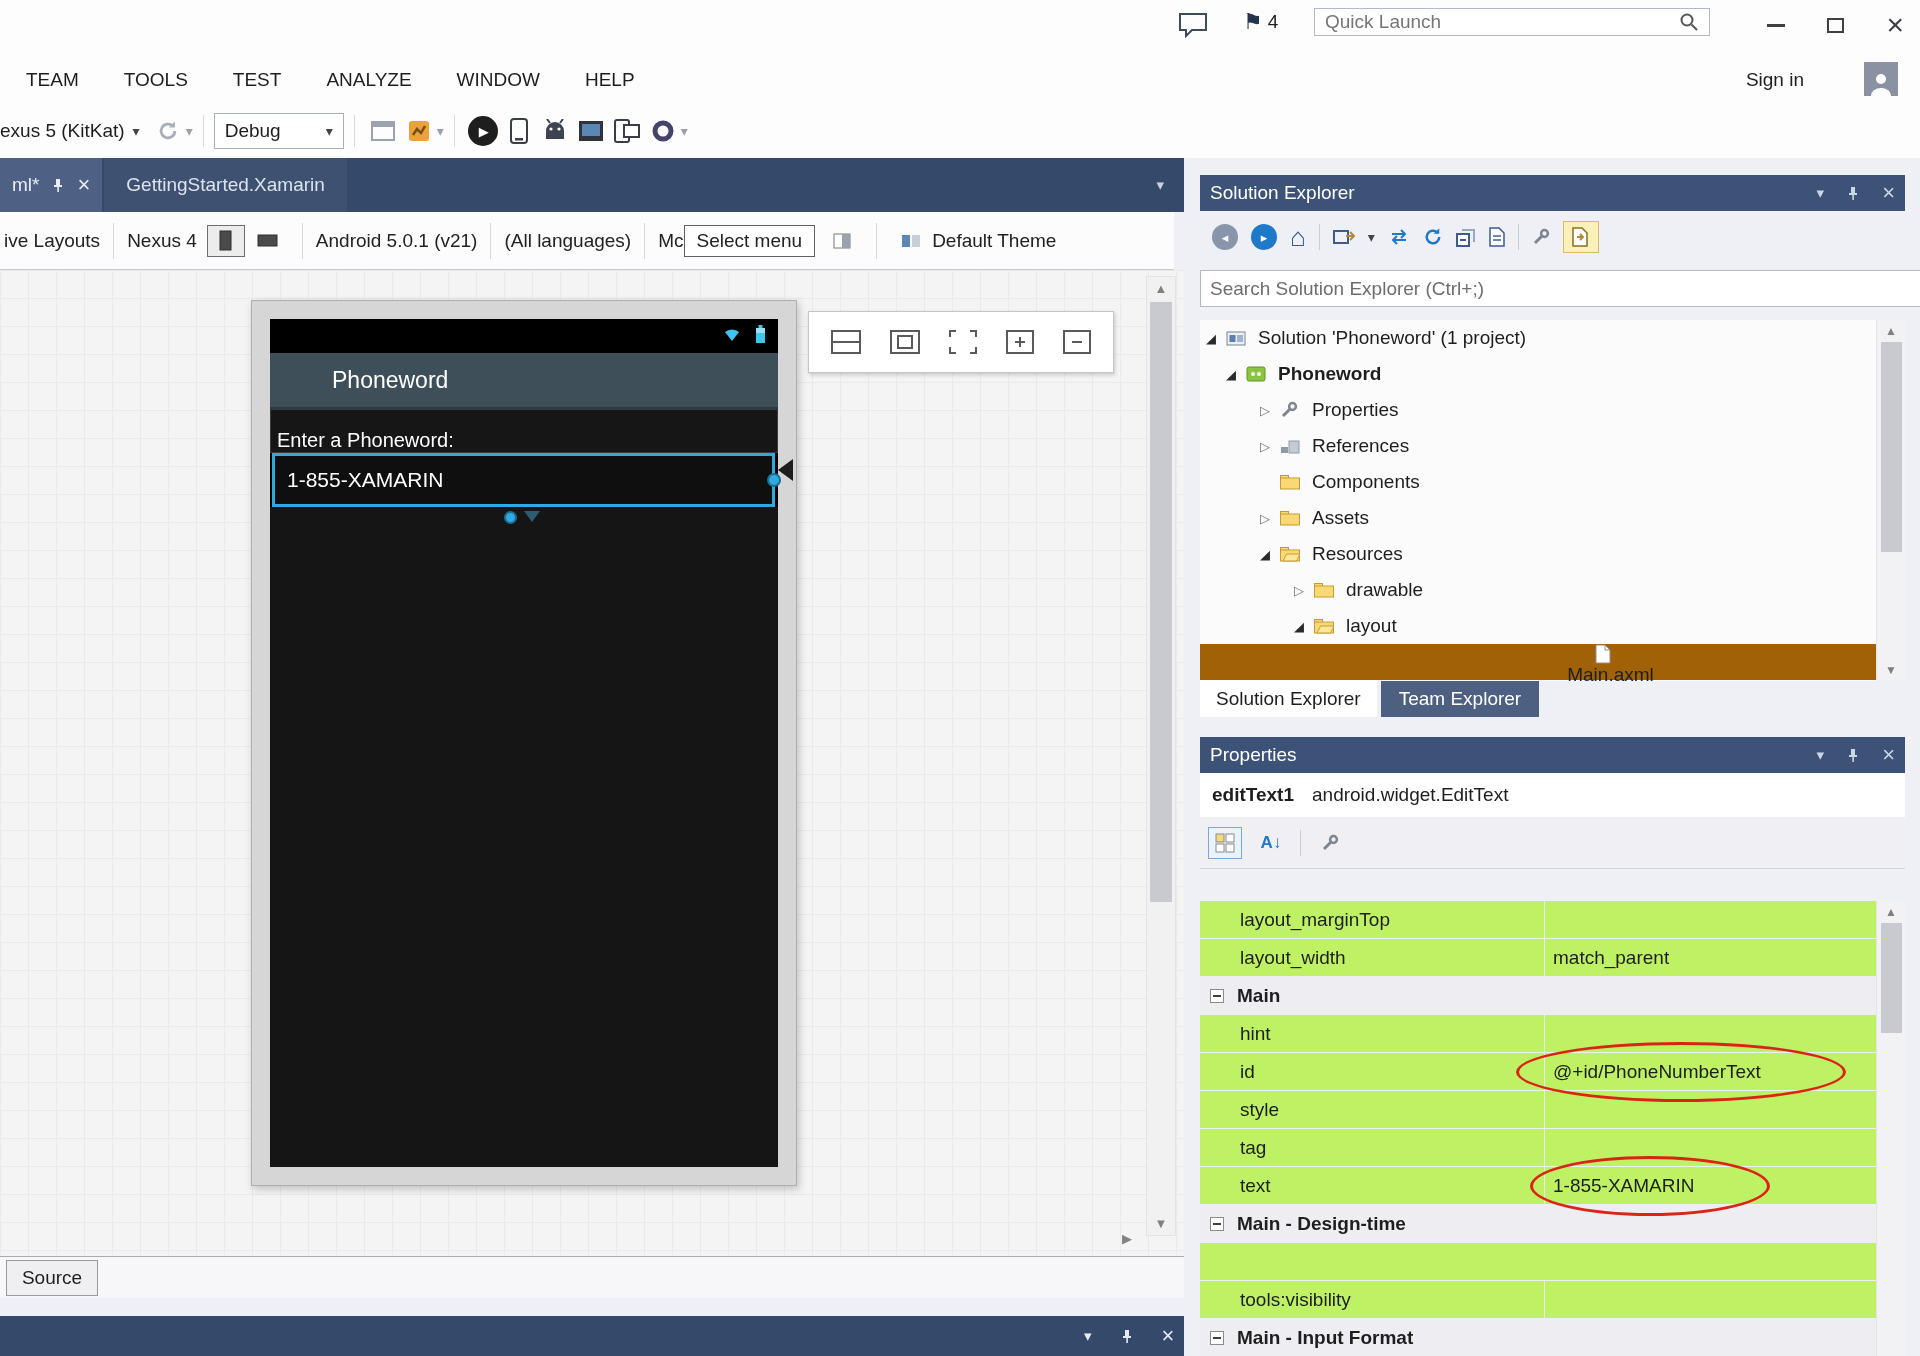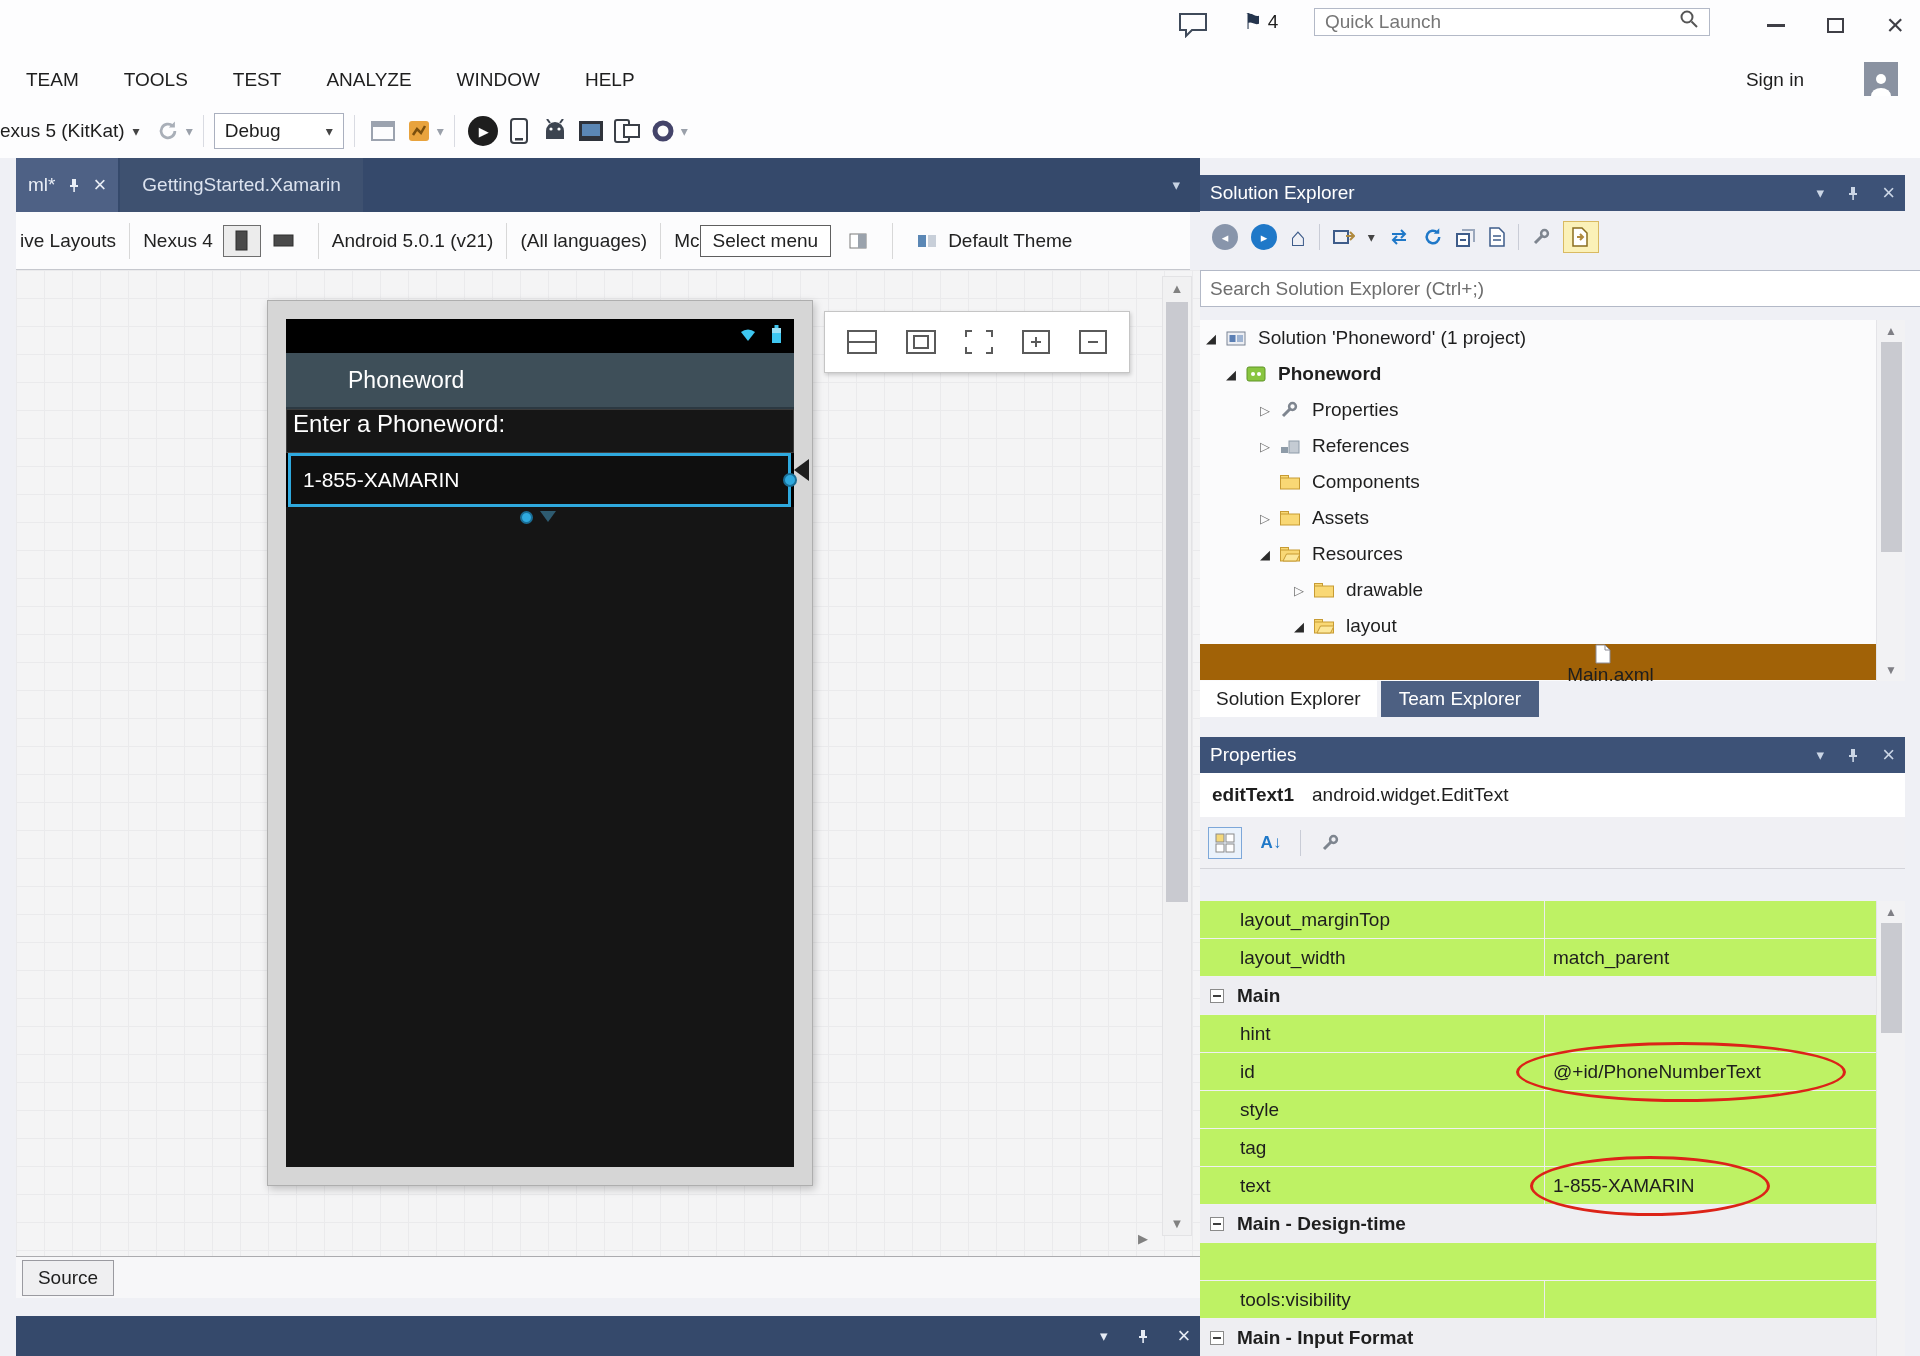--- a/index.html
+++ b/index.html
@@ -12,21 +12,21 @@
   }
   svg { display:block; }
 
   
   .titlebar { position:absolute; left:0; top:0; width:1920px; height:55px; background:#FDFDFE; }
   .feedback { position:absolute; left:1178px; top:12px; }
   .flag-wrap { position:absolute; left:1243px; top:9px; display:flex; align-items:center; gap:5px;
                font-size:22px; color:#24344D; }
   .flag-wrap .cnt { font-size:19px; color:#1E1E1E; }
   .quick-launch { position:absolute; left:1314px; top:8px; width:396px; height:28px;
-                  border:1px solid #B3B9C7; background:#FFF; display:flex; padding:0 10px; }
+                  border:1px solid #B3B9C7; background:#FFF; display:flex; align-items:center; padding:0 10px; }
   .quick-launch input { border:none; outline:none; flex:1; font-size:19px; color:#444; font-family:inherit; background:transparent; }
   .quick-launch input::placeholder { color:#767676; }
   .win-controls { position:absolute; right:16px; top:2px; height:46px; display:flex; align-items:center; gap:42px; }
   .win-min { width:18px; height:3px; background:#3F3F46; }
   .win-max { width:17px; height:15px; border:2px solid #3F3F46; }
   .win-close { font-size:30px; color:#3F3F46; line-height:1; }
 
   
   .menubar { position:absolute; left:0; top:55px; width:1920px; height:49px; background:#FDFDFE;
              display:flex; align-items:center; padding-left:26px; font-size:19px; }
@@ -41,21 +41,21 @@
   .tb-sep { width:1px; height:32px; background:#D9DBE2; margin:0 10px; flex:none; }
   .tb-icon { width:36px; height:36px; display:flex; align-items:center; justify-content:center; flex:none; }
   .combo { height:36px; border:1px solid #AAB0BF; background:#FFF; display:flex; align-items:center;
            padding:0 10px; gap:24px; }
   .chev { color:#444; font-size:14px; line-height:1; }
   .chev-dim { color:#9AA0AA; font-size:14px; }
   .play-circle { width:30px; height:30px; border-radius:50%; background:#1E1E1E; color:#FFF;
                  display:flex; align-items:center; justify-content:center; font-size:13px; padding-left:2px; }
 
   
-  .editor { position:absolute; left:0; top:158px; width:1184px; height:1198px;margin-left:16px; }
+  .editor { position:absolute; left:0; top:158px; width:1184px; height:1198px; }
 
   .tabstrip { position:absolute; left:0; top:0; right:0; height:54px; background:#35496B;
               display:flex; color:#E9EEF6; font-size:19px; }
   .tab-active { display:flex; align-items:center; gap:12px; padding:0 12px; background:#4E6185; }
   .tab-doc { display:flex; align-items:center; padding:0 22px; margin-left:2px; background:#3E5170; color:#DCE3EF; }
   .tab-close { font-size:22px; line-height:1; color:#E9EEF6; }
   .tab-overflow { margin-left:auto; margin-right:20px; align-self:center; color:#C7D2E2; font-size:15px; }
 
   .designer-bar { position:absolute; left:0; top:54px; right:10px; height:58px; background:#FCFCFD;
                   border-bottom:1px solid #C6C8CE; display:flex; align-items:center; font-size:19px;
@@ -74,21 +74,21 @@
   .phone-frame { position:absolute; left:251px; top:30px; width:546px; height:886px; background:#D6D6D6;
                  border:1px solid #AEAEAE; box-shadow:2px 3px 8px rgba(0,0,0,.22); }
   .phone-screen { position:absolute; left:18px; top:18px; right:18px; bottom:18px; background:#000;
                   display:flex; flex-direction:column; }
   .p-status { height:34px; background:#000; position:relative; flex:none; }
   .p-status .wifi { position:absolute; right:36px; top:7px; }
   .p-status .battery { position:absolute; right:12px; top:6px; }
   .p-action { height:56px; background:#3E4F59; border-bottom:2px solid #2C3942; color:#FFF; display:flex;
               align-items:center; padding-left:62px; font-size:23px; flex:none; }
   .p-hint { height:44px; background:#161616; border:1px solid #3C3C3C; color:#FFF; display:flex;
-            align-items:flex-start; padding-left:6px; font-size:24px; flex:none; }
+            align-items:flex-end; padding-left:6px; font-size:20px; flex:none; }
   .p-edit { height:54px; margin:0 3px 0 2px; border:3px solid #2FA9DE; background:#0F0F0F; color:#FFF;
             display:flex; align-items:center; padding-left:12px; font-size:21px; position:relative; flex:none; }
   .p-rest { flex:1; background:#151515; }
   .handle-right { position:absolute; right:-9px; top:50%; margin-top:-7px; width:14px; height:14px;
                   border-radius:50%; background:#2FA9DE; border:2px solid #1A6E96; }
   .handle-bottom-dot { position:absolute; left:46%; bottom:-20px; width:13px; height:13px; border-radius:50%;
                        background:#2FA9DE; border:2px solid #1A6E96; }
   .handle-bottom-tri { position:absolute; left:calc(46% + 20px); bottom:-18px; width:0; height:0;
                        border-left:8px solid transparent; border-right:8px solid transparent;
                        border-top:11px solid #2E5B70; }

